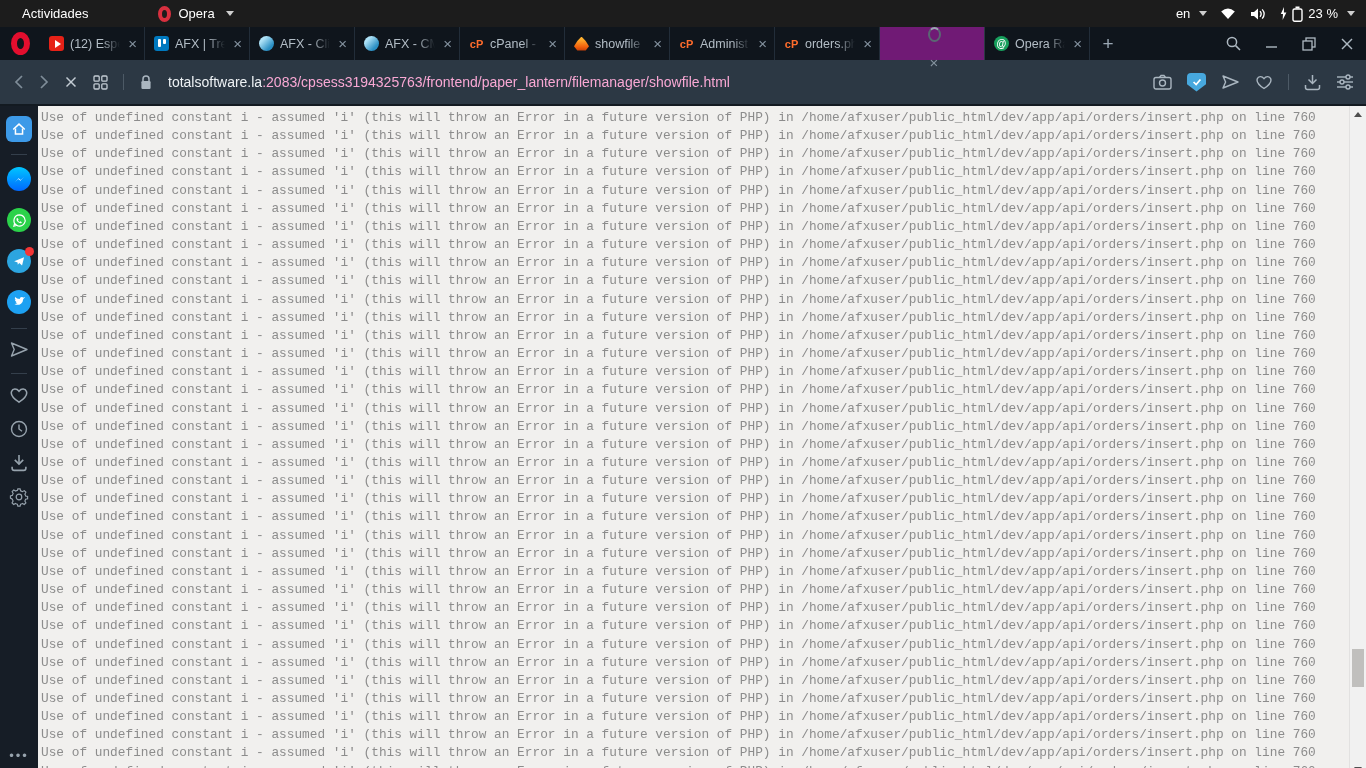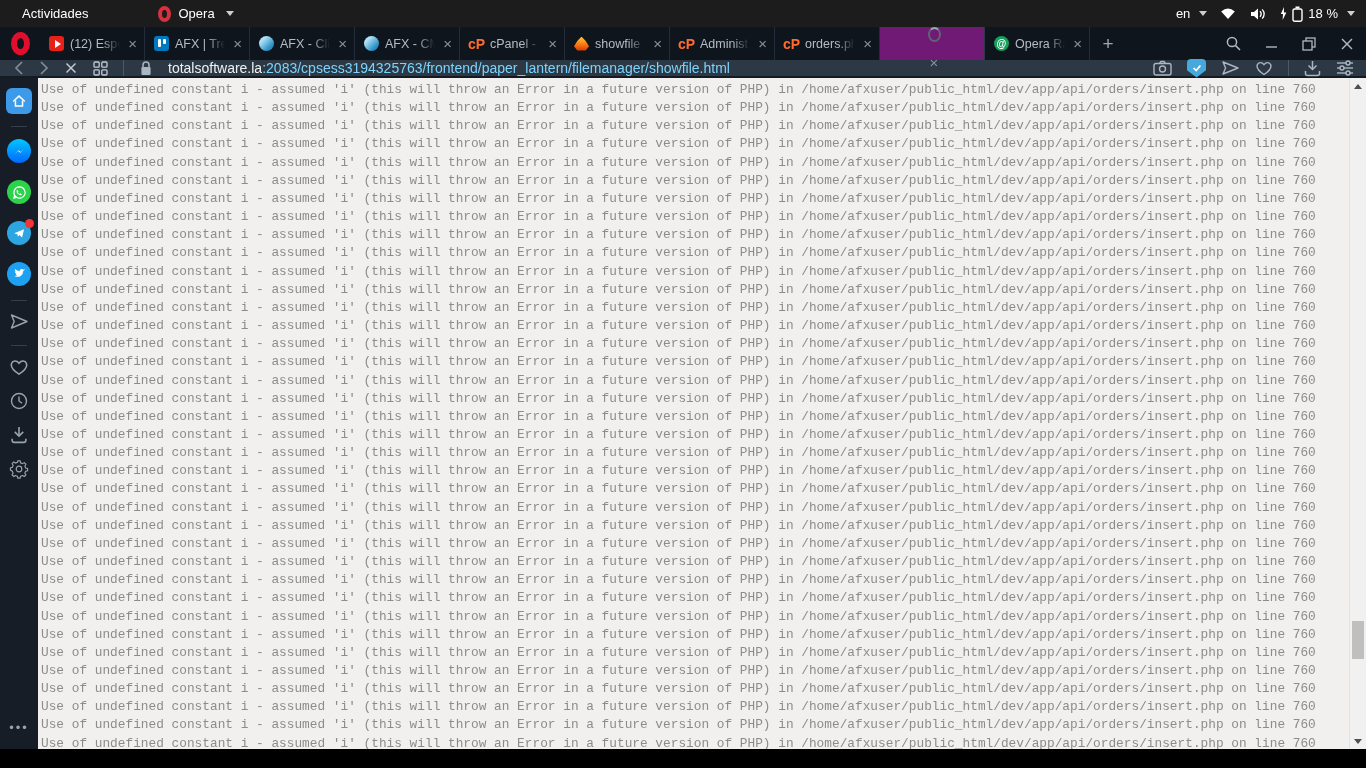--- a/index.html
+++ b/index.html
@@ -32,38 +32,38 @@
                mask-image:linear-gradient(90deg,#000 65%,transparent 100%); }
   .tab-close { color:#8593a0; font-size:15px; line-height:1; padding:1px 2px; }
   .fav { width:15px; height:15px; flex:0 0 15px; display:flex; align-items:center; justify-content:center;
          font-size:9px; position:relative; }
   .fav-youtube { background:#e62117; border-radius:3px; }
   .fav-youtube i { width:0; height:0; border-left:6px solid #fff; border-top:4px solid transparent; border-bottom:4px solid transparent; margin-left:2px; }
   .fav-trello { background:#0079bf; border-radius:3px; display:flex; gap:2px; align-items:flex-start; justify-content:center; padding-top:3px; }
   .fav-trello i { width:3px; background:#fff; border-radius:1px; display:block; }
   .fav-trello i.b1 { height:8px; } .fav-trello i.b2 { height:5px; }
   .fav-site { border-radius:50%; background:linear-gradient(135deg,#aee2f7 25%,#2a8fc4 75%); }
-  .fav-cpanel { color:#ff6c2c; font-weight:bold; font-size:14px; font-family:"Liberation Sans",sans-serif; }
+  .fav-cpanel { color:#ff6c2c; font-weight:bold; font-size:11px; font-family:"Liberation Sans",sans-serif; }
   .fav-flame { background:linear-gradient(180deg,#ffb02e 15%,#f2600c 70%,#c33d07);
                clip-path:polygon(50% 0,78% 32%,100% 70%,78% 100%,22% 100%,0 70%,22% 32%); width:13px; height:14px; }
   .fav-spinner { border:2px solid #5a6673; border-top-color:#9aa6b2; border-radius:50%; width:13px; height:13px; }
   .fav-chat { background:#17a05d; border-radius:50%; color:#fff; font-size:10px; font-weight:bold; }
   .new-tab { width:36px; display:flex; align-items:center; justify-content:center; color:#9aa7b3; font-size:19px; }
   .tabbar-spacer { flex:1; }
   .tb-btn { width:38px; display:flex; align-items:center; justify-content:center; color:#aeb9c2; }
   .tb-btn svg { display:block; }
 
   
-  .addressbar { height:18px; background:#2c3844; display:flex; align-items:center; padding:0 12px 0 14px;
+  .addressbar { height:46px; background:#2c3844; display:flex; align-items:center; padding:0 12px 0 14px;
                 border-bottom:2px solid #131a21; }
   .ab-icon { display:flex; align-items:center; justify-content:center; margin-right:15px; }
   .ab-sep { width:1px; height:16px; background:#4d5a66; margin-right:15px; }
   .url-field { flex:1; display:flex; align-items:center; font-size:14px; white-space:nowrap; overflow:hidden; }
   .url-host { color:#eef2f5; }
-  .url-rest { color:#7dd3fc; }
+  .url-rest { color:#f9a8d4; }
   .ab-right { display:flex; align-items:center; gap:15px; margin-left:12px; }
   .shield-badge { width:19px; height:19px; background:#47a8de; border-radius:4px 4px 7px 7px;
                   clip-path:polygon(0 0,100% 0,100% 62%,50% 100%,0 62%); display:flex; align-items:center; justify-content:center; }
 
   
   .main { display:flex; height:671px; }
   .sidebar { width:38px; background:#161d26; display:flex; flex-direction:column; align-items:center; padding-top:10px; }
   .sb-item { display:flex; align-items:center; justify-content:center; position:relative; }
   .sb-home { width:26px; height:26px; background:#3d9ae8; border-radius:6px; margin-bottom:12px; }
   .sb-div { width:16px; height:1px; background:#343f4b; margin-bottom:12px; }
@@ -117,21 +117,21 @@
       </svg>
     </span>
     <span class="tray-item">
       <svg width="7" height="13" viewBox="0 0 7 13">
           <path d="M4 0 L0.8 7 h2.2 L2.6 13 L6.4 5.4 H3.9 Z" fill="#fff"></path>
         </svg>
       <svg width="11" height="16" viewBox="0 0 11 16">
         <rect x="3.5" y="0.5" width="4" height="2" fill="#fff"></rect>
         <rect x="1" y="3" width="9" height="12.2" rx="1.6" fill="none" stroke="#fff" stroke-width="1.4"></rect>
       </svg>
-      <span>18 %</span>
+      <span>23 %</span>
       <span class="caret"></span>
     </span>
   </span>
 </div>
 
 <div class="tabbar">
   <div class="opera-logo-wrap">
     <div class="opera-o"></div>
   </div>
   <div class="tabs" id="tab-strip">

